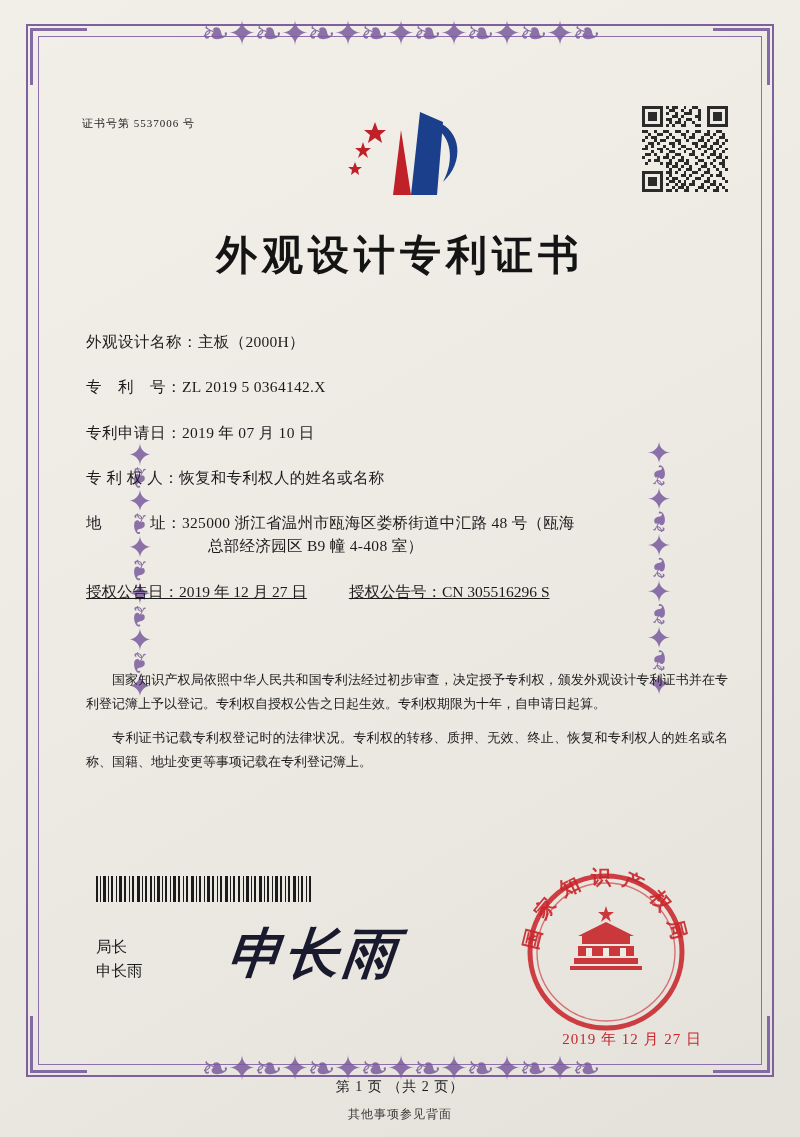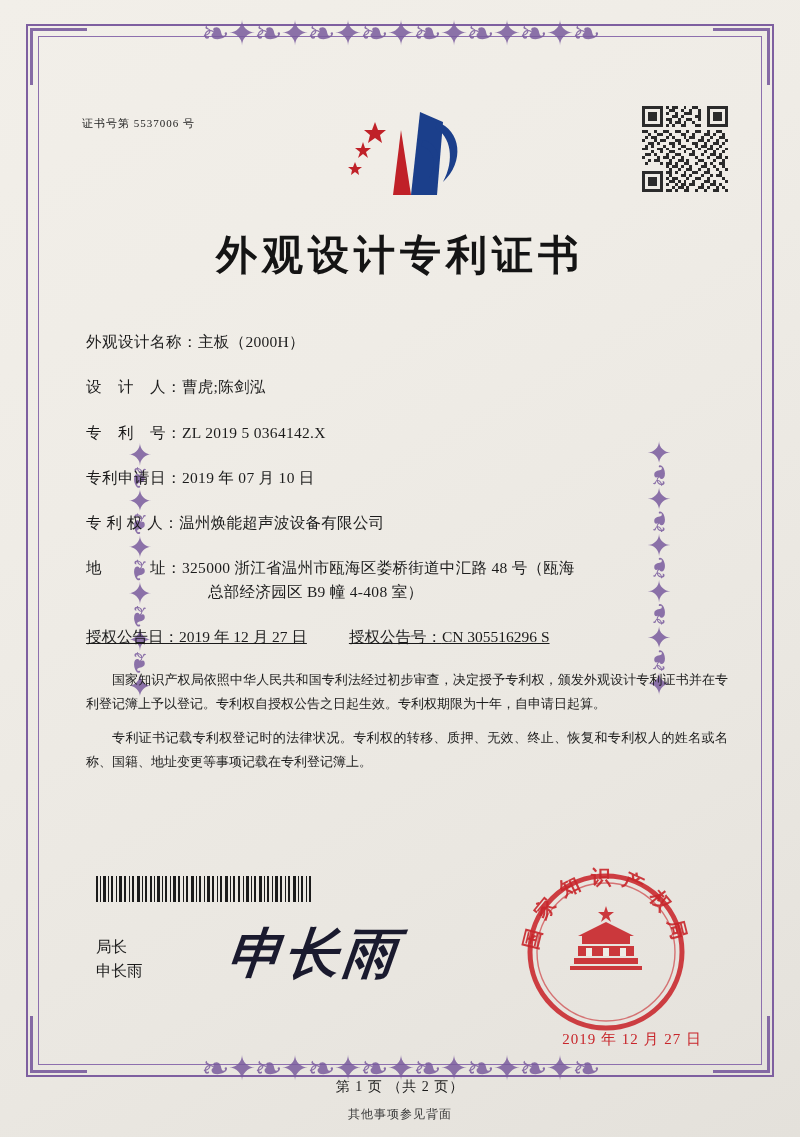--- a/index.html
+++ b/index.html
@@ -496,38 +496,34 @@
 
   <div class="title">外观设计专利证书</div>
 
   <div class="fields">
 
     <div class="field">
       <span class="lbl">外观设计名称：</span>
       <span class="val">主板（2000H）</span>
     </div>
 
-    <div class="field">
-      <span class="lbl">设　计　人：</span>
-      <span class="val">曹虎;陈剑泓</span>
-    </div>
 
     <div class="field">
       <span class="lbl">专　利　号：</span>
       <span class="val">ZL 2019 5 0364142.X</span>
     </div>
 
     <div class="field">
       <span class="lbl">专利申请日：</span>
       <span class="val">2019 年 07 月 10 日</span>
     </div>
 
     <div class="field">
       <span class="lbl">专 利 权 人：</span>
-      <span class="val">温州焕能超声波设备有限公司</span>
+      <span class="val">恢复和专利权人的姓名或名称</span>
     </div>
 
     <div class="field">
       <span class="lbl">地　　　址：</span>
       <span class="val">
         <span>325000 浙江省温州市瓯海区娄桥街道中汇路 48 号（瓯海</span>
         <span class="indent2">总部经济园区 B9 幢 4-408 室）</span>
       </span>
     </div>
 

